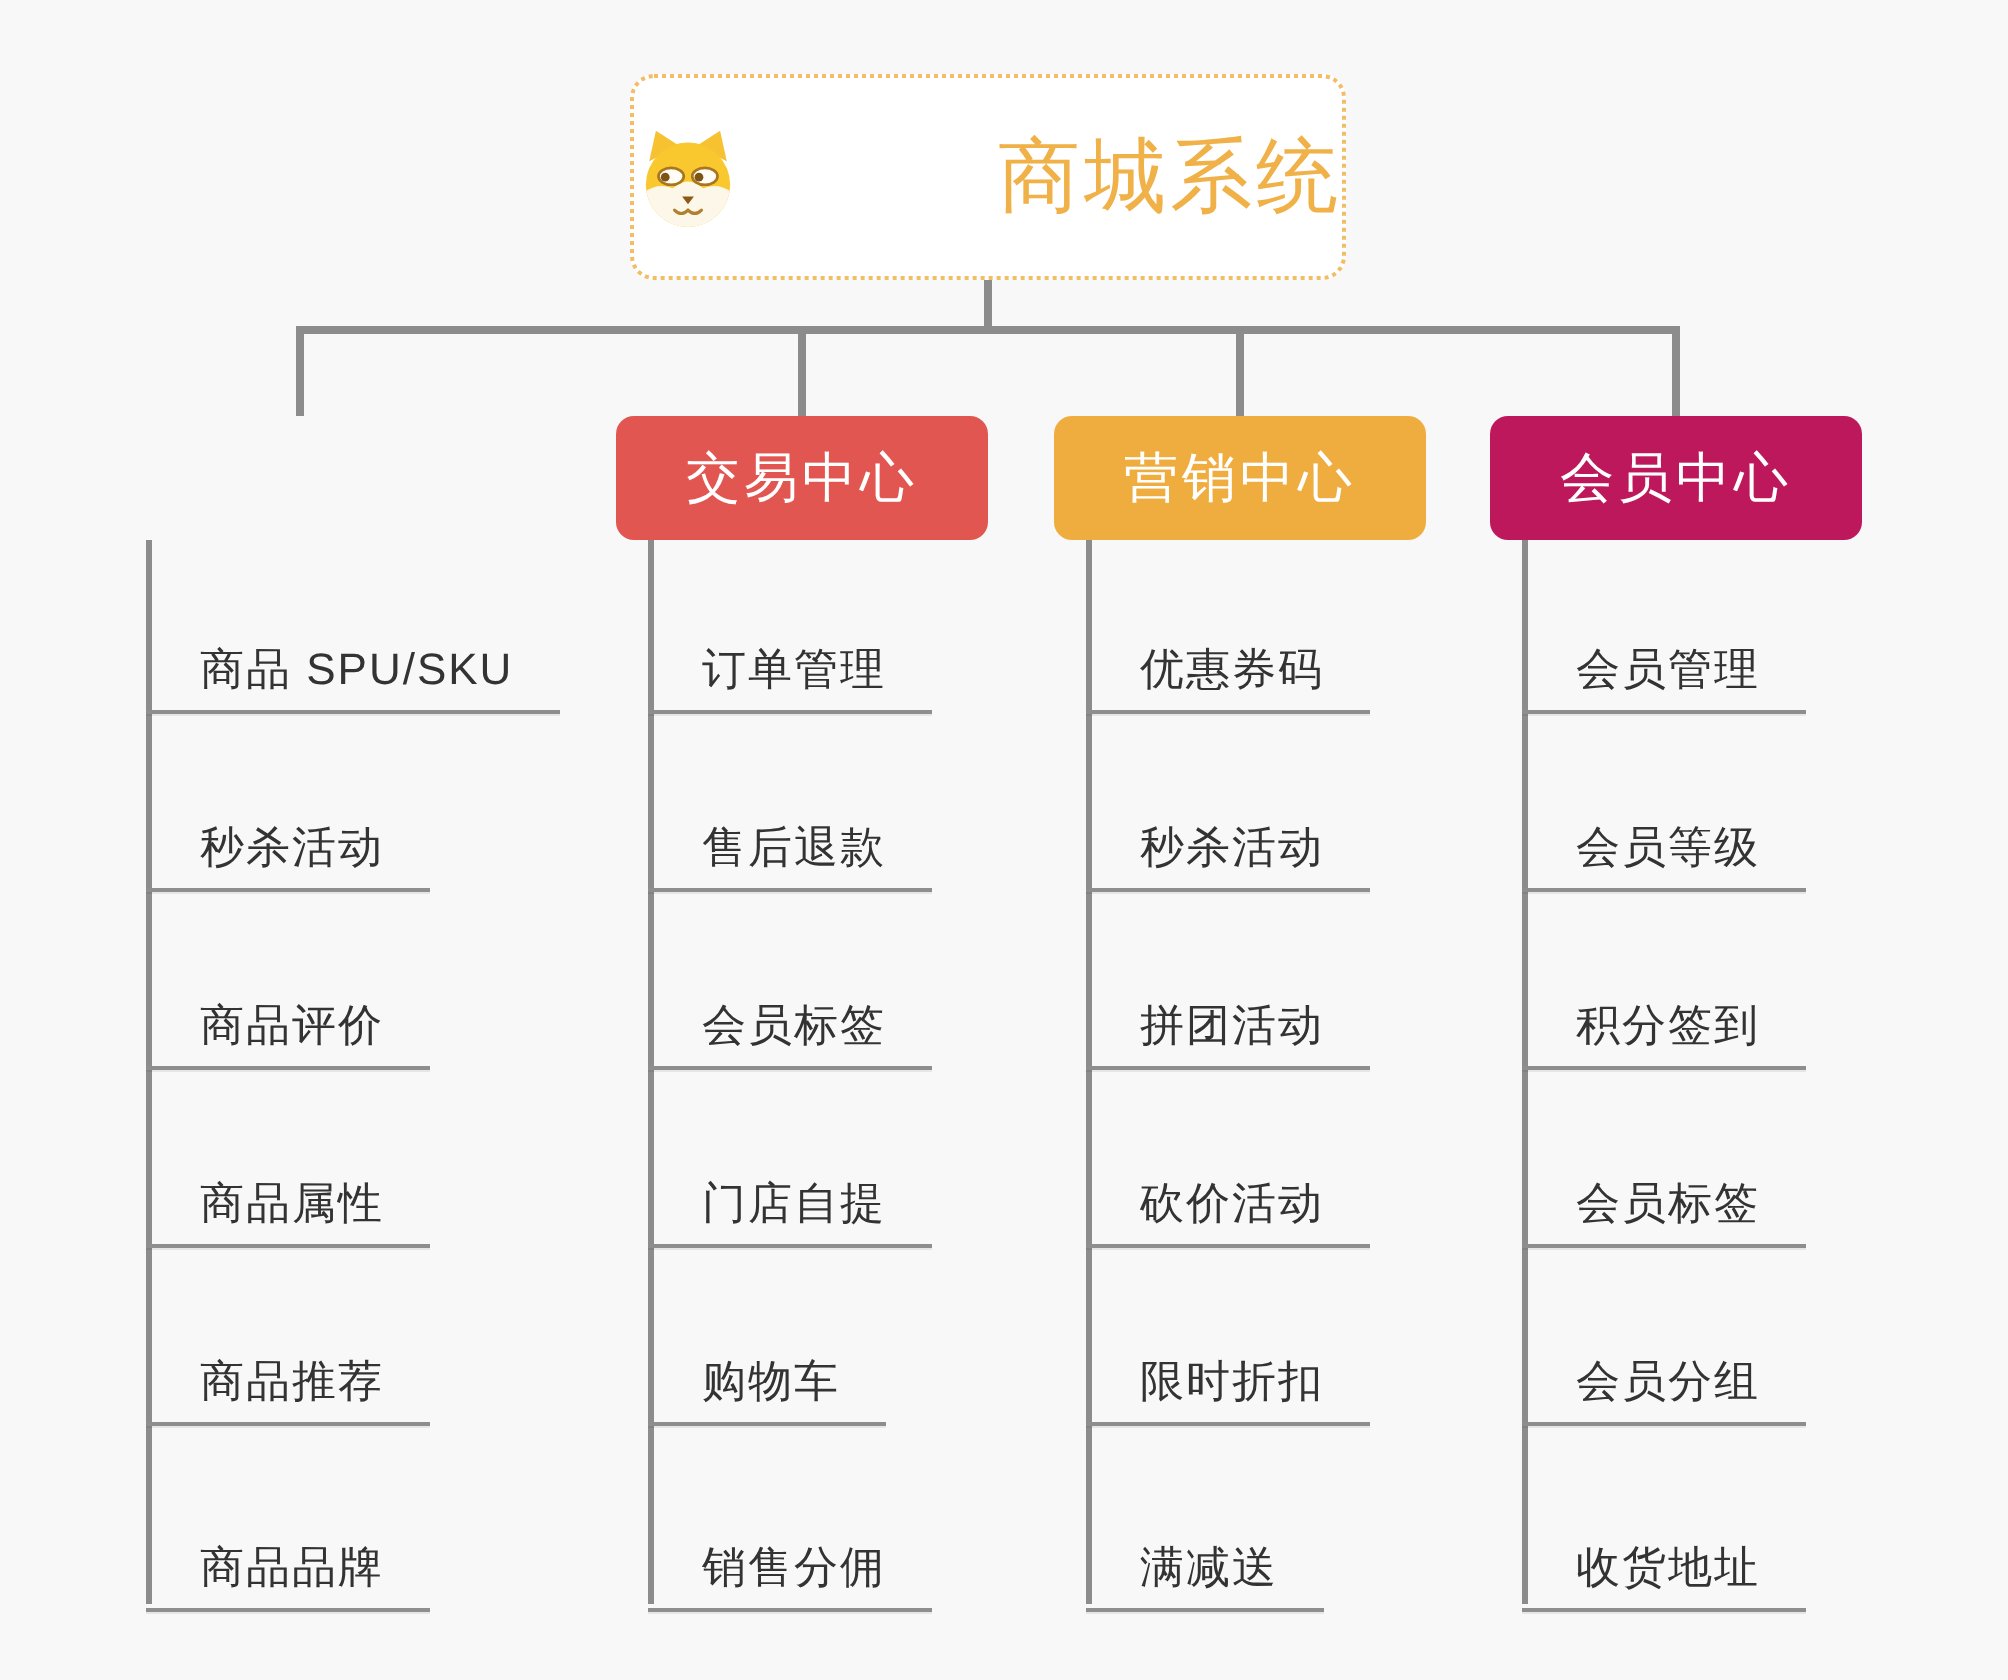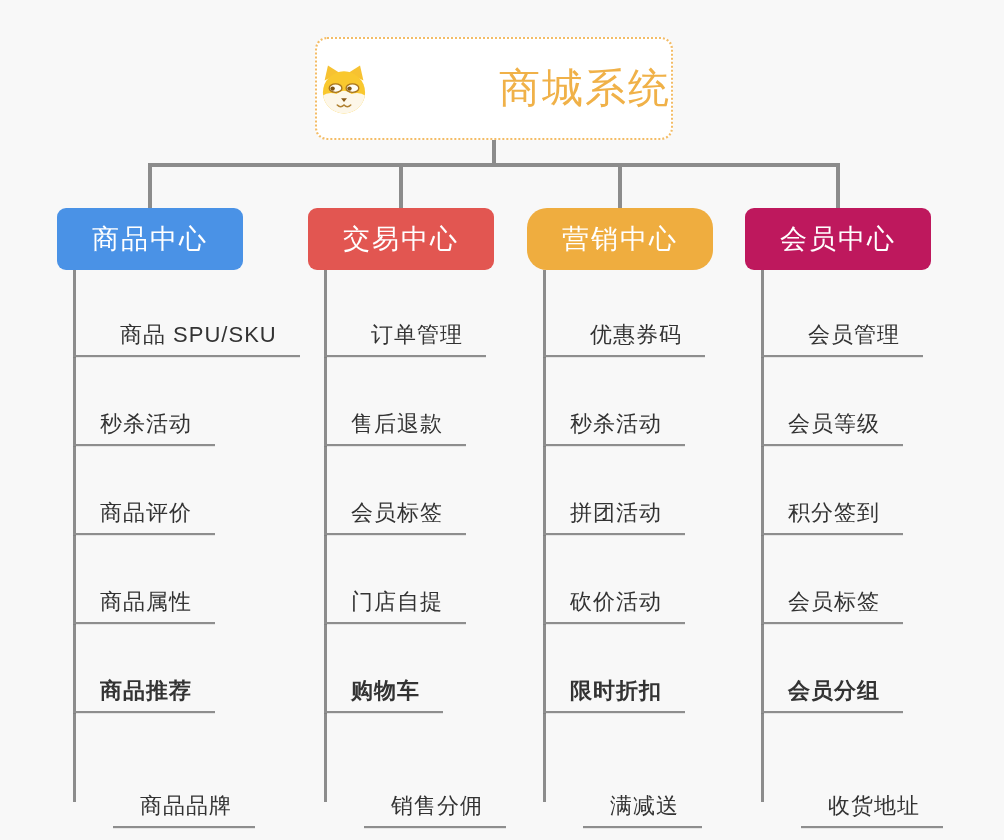--- a/index.html
+++ b/index.html
@@ -59,22 +59,22 @@
     border-bottom:2px solid #8e8e8e;
     box-shadow:0 1px 0 rgba(0,0,0,0.07);
     white-space:nowrap;
   }
   .leaf span{
     display:inline-block;
     padding:0 23px 0 27px;
     line-height:40px;
     font-size:22px;color:#333333;letter-spacing:1px;
   }
-  .leaf.r0{top:107px;padding-left:20px;} .leaf.r1{top:196px;} .leaf.r2{top:285px;}
-  .leaf.r3{top:374px;} .leaf.r4{top:463px;font-weight:bold;} .leaf.r5{top:578px;margin-left:40px;}
+  .leaf.r0{top:107px;} .leaf.r1{top:196px;} .leaf.r2{top:285px;}
+  .leaf.r3{top:374px;} .leaf.r4{top:463px;} .leaf.r5{top:556px;}
 </style>
 </head>
 <body style="background: rgb(248, 248, 248);">
 
 <div class="canvas">
 
   <div class="conn root-stub"></div>
   <div class="conn bus"></div>
   <div class="conn bstub b0"></div>
   <div class="conn bstub b1"></div>
@@ -104,23 +104,20 @@
 
         <path d="M28.5 43 L35.5 43 L32 47.5 Z" fill="#8a5a17"></path>
 
         <path d="M24 51 Q28 55 32 51 Q36 55 40 51" fill="none" stroke="#b08030" stroke-width="1.8" stroke-linecap="round"></path>
       </svg>
     </span>
     <span class="root-label">商城系统</span>
   </div>
 
   <div class="col c0">
-    <div class="node" style="background: rgb(74, 146, 230);">
-      <span>商品中心</span>
-    </div>
     <div class="spine"></div>
     <div class="leaf r0"><span>商品 SPU/SKU</span></div>
     <div class="leaf r1"><span>秒杀活动</span></div>
     <div class="leaf r2"><span>商品评价</span></div>
     <div class="leaf r3"><span>商品属性</span></div>
     <div class="leaf r4"><span>商品推荐</span></div>
     <div class="leaf r5"><span>商品品牌</span></div>
   </div>
 
   <div class="col c1">
@@ -130,21 +127,21 @@
     <div class="spine"></div>
     <div class="leaf r0"><span>订单管理</span></div>
     <div class="leaf r1"><span>售后退款</span></div>
     <div class="leaf r2"><span>会员标签</span></div>
     <div class="leaf r3"><span>门店自提</span></div>
     <div class="leaf r4"><span>购物车</span></div>
     <div class="leaf r5"><span>销售分佣</span></div>
   </div>
 
   <div class="col c2">
-    <div class="node" style="background: rgb(239, 173, 63); border-radius: 20px;">
+    <div class="node" style="background: rgb(239, 173, 63);">
       <span>营销中心</span>
     </div>
     <div class="spine"></div>
     <div class="leaf r0"><span>优惠券码</span></div>
     <div class="leaf r1"><span>秒杀活动</span></div>
     <div class="leaf r2"><span>拼团活动</span></div>
     <div class="leaf r3"><span>砍价活动</span></div>
     <div class="leaf r4"><span>限时折扣</span></div>
     <div class="leaf r5"><span>满减送</span></div>
   </div>

